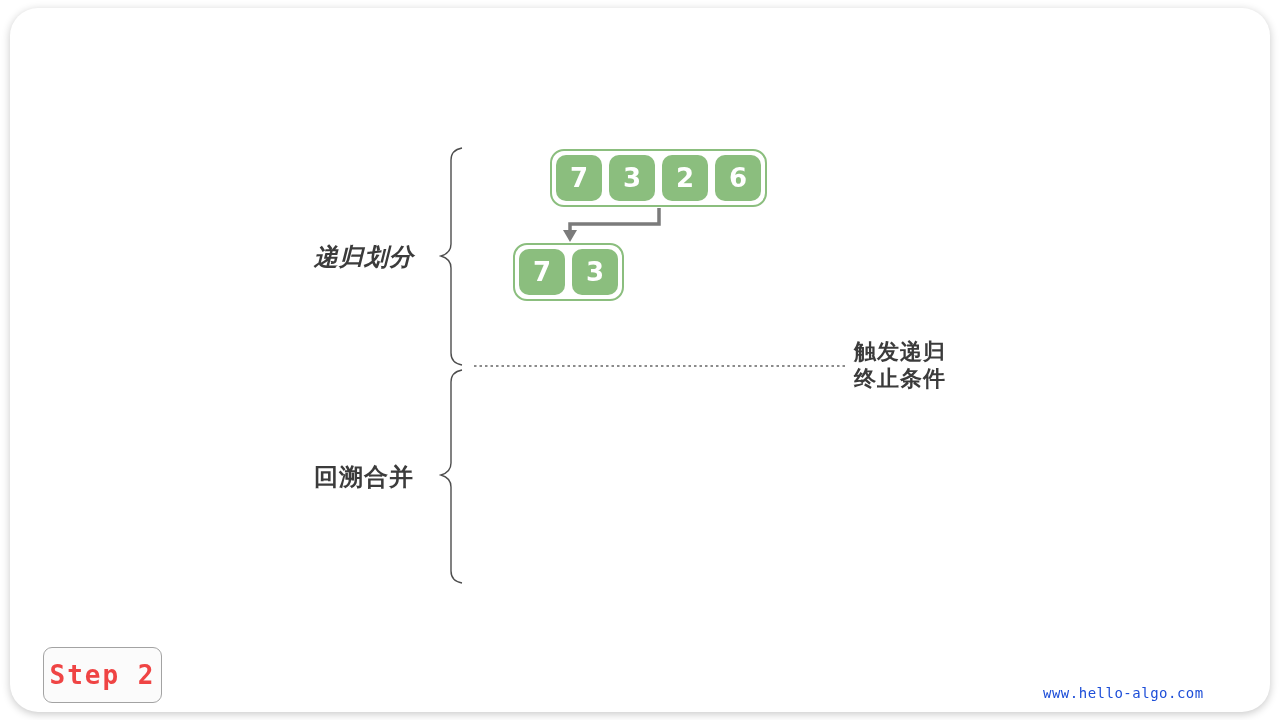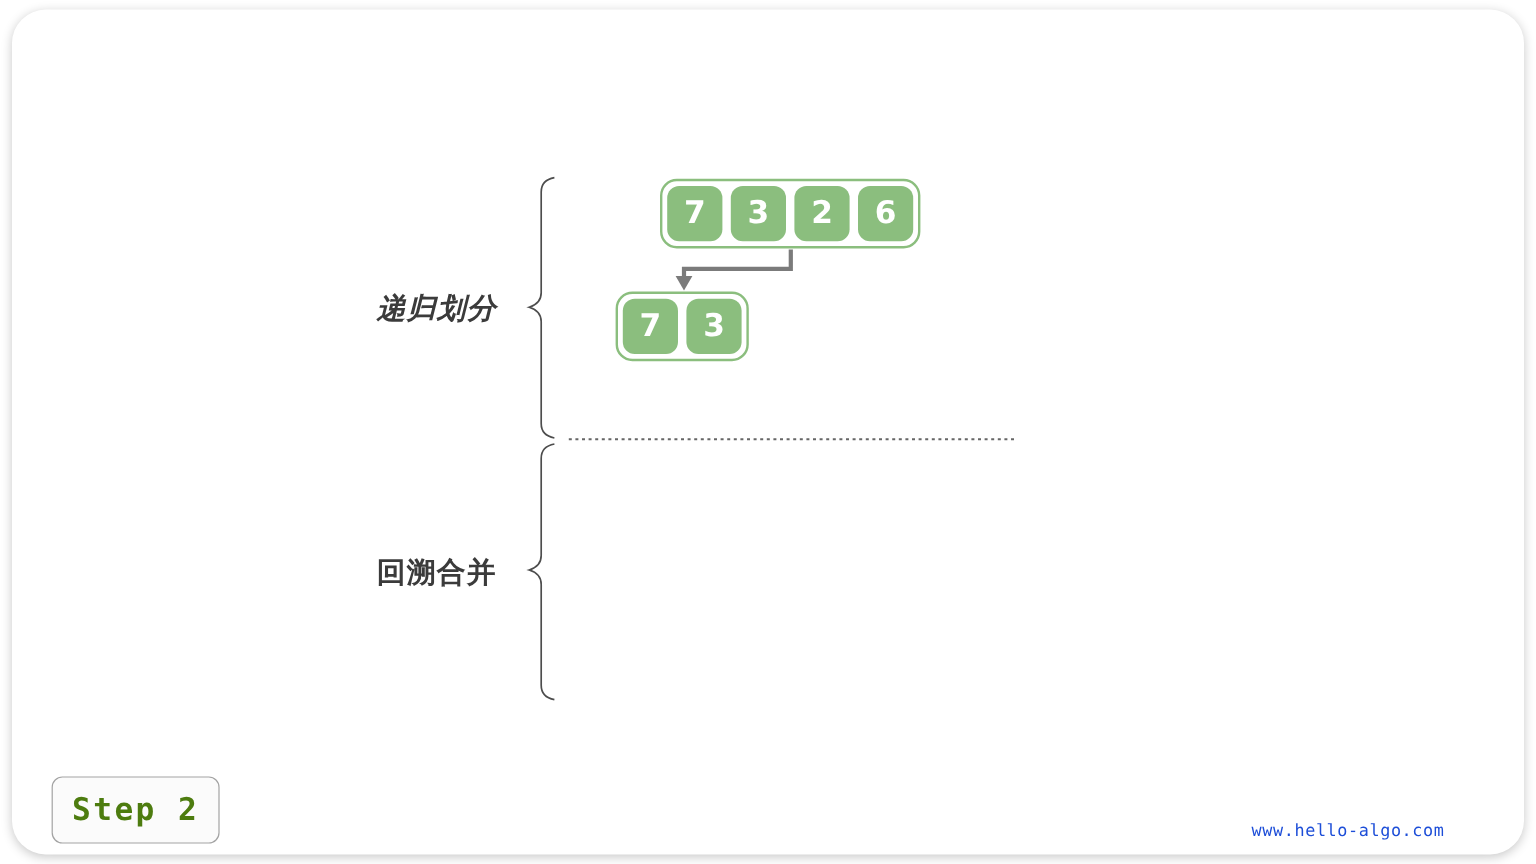--- a/index.html
+++ b/index.html
@@ -31,25 +31,25 @@
   .label-divide { left:304px; top:233px;font-style:italic; }
   .label-merge  { left:304px; top:453px;text-align:right; }
 
   .term-label {
     position:absolute; left:844px; top:330px;
     font-size:22px; font-weight:700; color:var(--label-gray);
     line-height:27px; letter-spacing:1px; white-space:nowrap;
   }
 
   .step-badge {
-    position:absolute; left:33px; top:639px; width:140px; height:56px;
+    position:absolute; left:33px; top:639px; width:119px; height:56px;
     border:1.5px solid #a3a3a3; border-radius:9px; background:#fbfbfb;
     display:flex; align-items:center; justify-content:center;
     font-family:"DejaVu Sans Mono", monospace; font-weight:700;
-    font-size:26px; color:#4d7c0f; letter-spacing:2px;
+    font-size:26px; color:#ef4444; letter-spacing:2px;
   }
 
   .watermark {
     position:absolute; left:1033px; top:677px;
     font-family:"DejaVu Sans Mono", monospace; font-size:14px;
     color:#1d4ed8; letter-spacing:0.5px;
   }
 </style>
 </head>
 <body>
@@ -78,18 +78,22 @@
     </div>
 
   <div class="array sub-array">
       <div class="cell">7</div>
       <div class="cell">3</div>
     </div>
 
   <div class="side-label label-divide">递归划分</div>
   <div class="side-label label-merge">回溯合并</div>
 
+  <div class="term-label">
+    <div>触发递归</div>
+    <div>终止条件</div>
+  </div>
 
   <div class="step-badge">Step 2</div>
 
   <div class="watermark">www.hello-algo.com</div>
 
 </div>
 
 </body></html>

